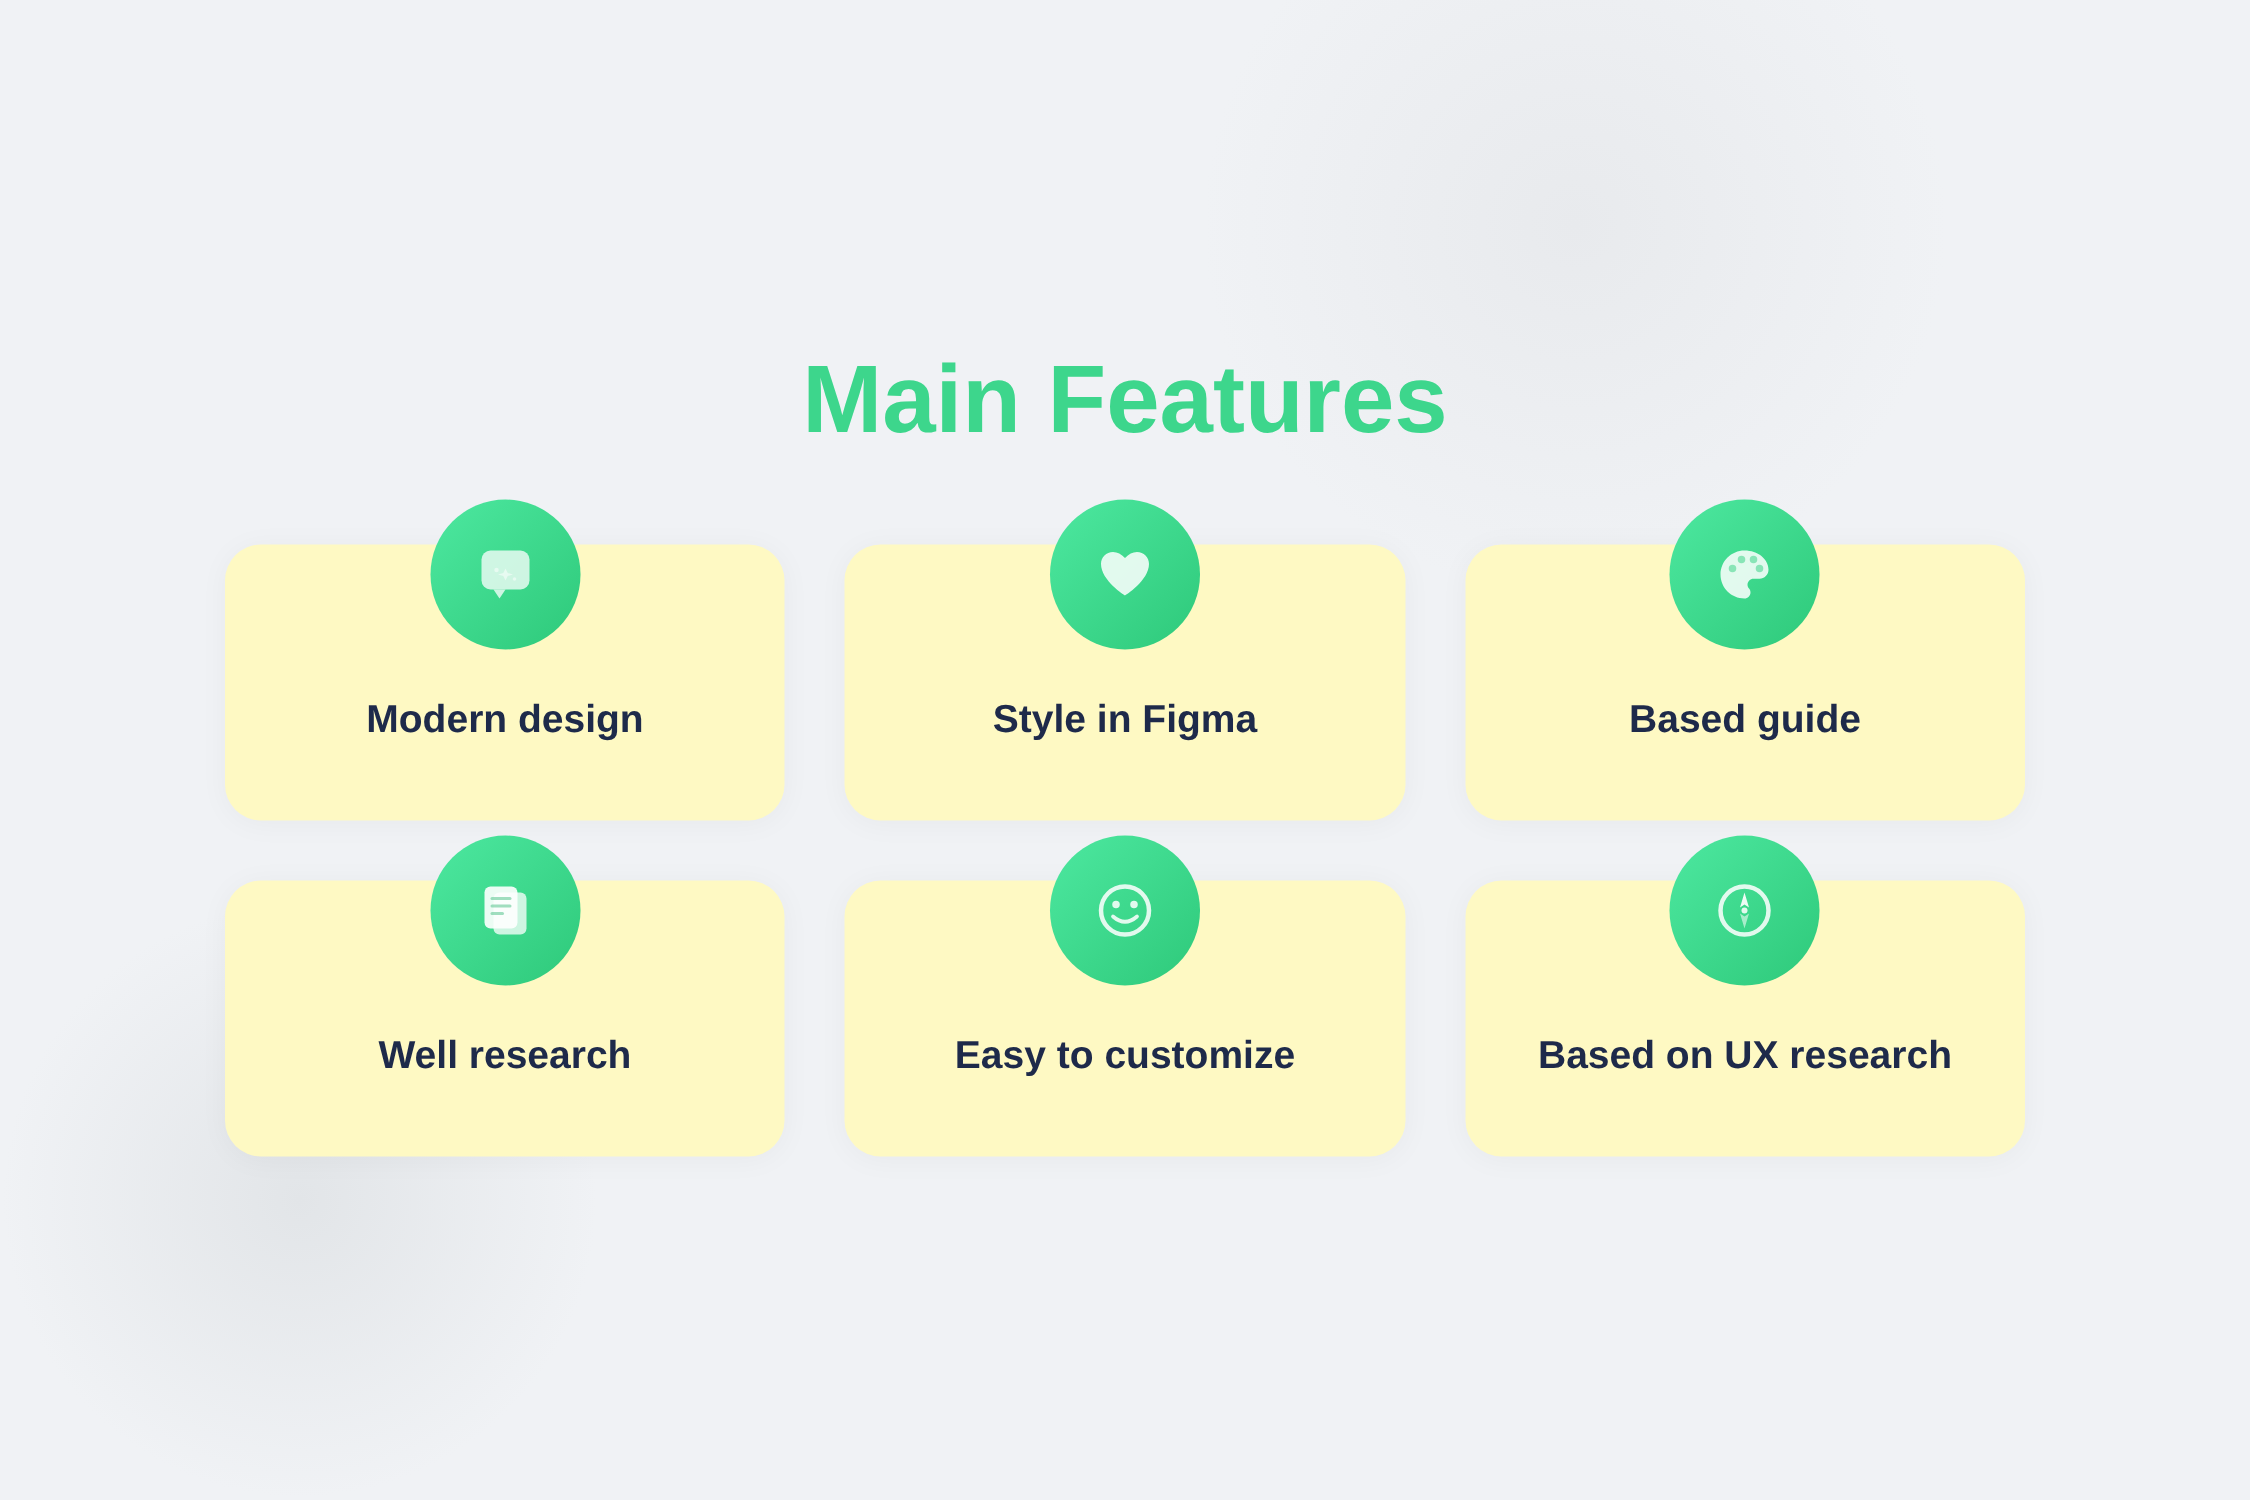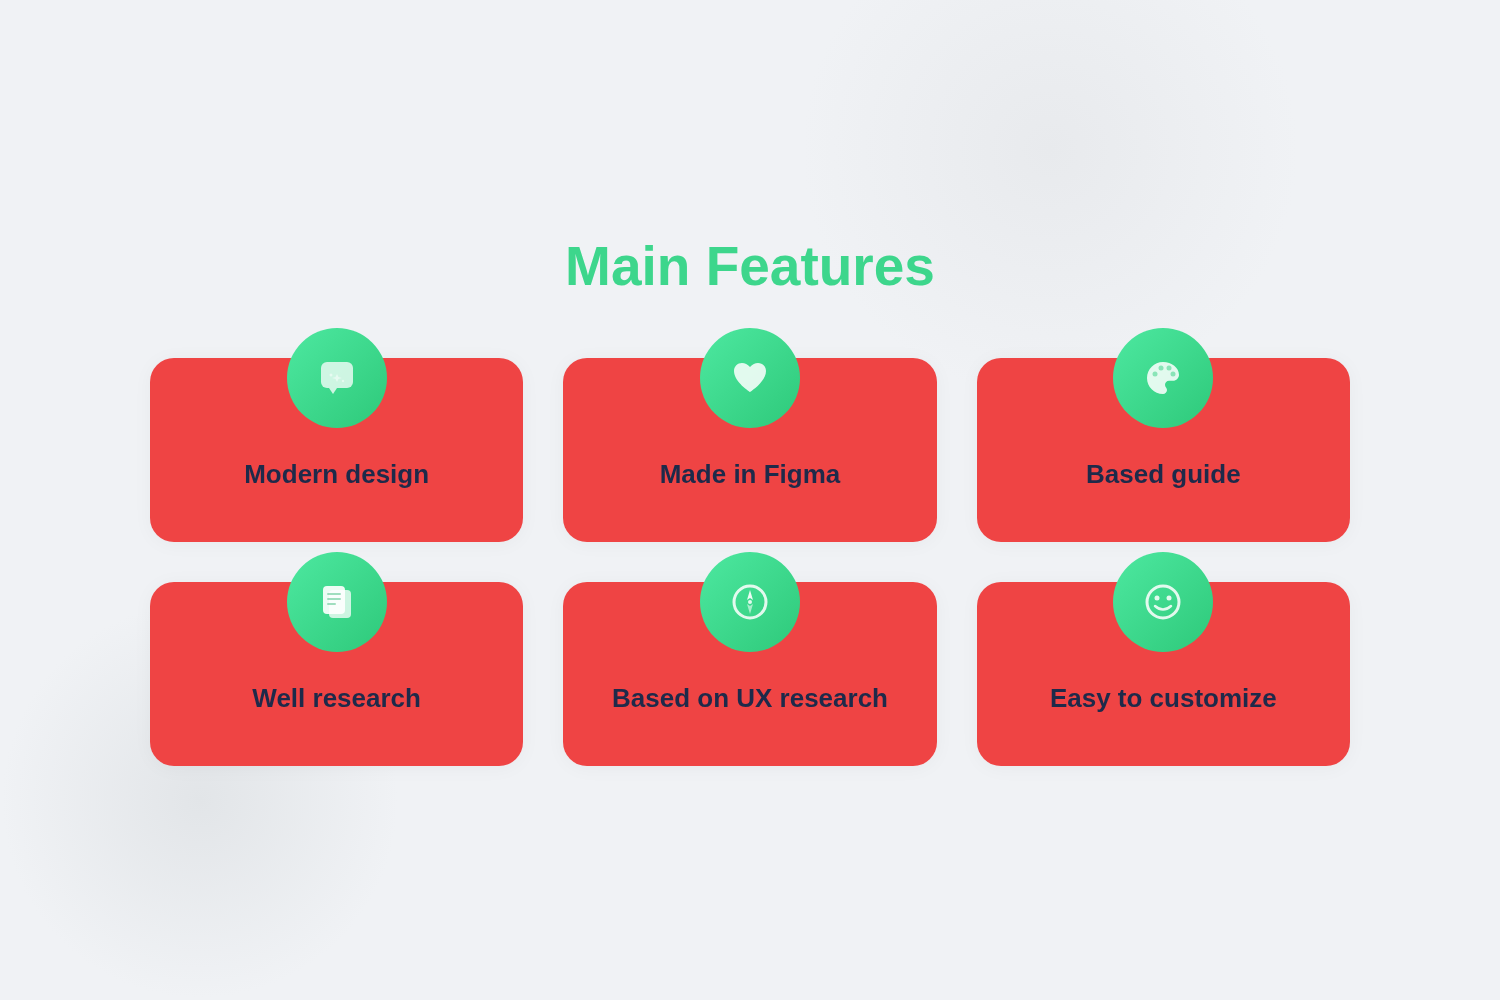--- a/index.html
+++ b/index.html
@@ -49,36 +49,36 @@
       position: relative;
       z-index: 1;
       display: flex;
       flex-direction: column;
       align-items: center;
       gap: 0;
       width: 1200px;
     }
 
     .page-title {
-      font-size: 55px;
+      font-size: 64px;
       font-weight: 700;
       color: #3dd68c;
       margin-bottom: 60px;
       text-align: center;
     }
 
     .features-grid {
       display: grid;
       grid-template-columns: repeat(3, 1fr);
       gap: 40px;
       width: 100%;
     }
 
     .feature-card {
-      background: #ef4444;
+      background: #fef9c3;
       border-radius: 24px;
       padding: 40px 40px 50px 40px;
       display: flex;
       flex-direction: column;
       align-items: center;
       gap: 30px;
       box-shadow: 0 2px 20px rgba(0,0,0,0.04);
       position: relative;
     }
 
@@ -129,21 +129,21 @@
       </div>
       <span class="feature-label">Modern design</span>
     </div>
 
     <div class="feature-card">
       <div class="feature-icon-circle">
         <svg class="feature-icon" viewBox="0 0 48 48" fill="none" xmlns="http://www.w3.org/2000/svg">
           <path d="M24 38 C24 38 8 28 8 17 C8 12.5 11.5 9 16 9 C19 9 21.5 10.5 24 13 C26.5 10.5 29 9 32 9 C36.5 9 40 12.5 40 17 C40 28 24 38 24 38Z" fill="rgba(255,255,255,0.85)"></path>
         </svg>
       </div>
-      <span class="feature-label">Made in Figma</span>
+      <span class="feature-label">Style in Figma</span>
     </div>
 
     <div class="feature-card">
       <div class="feature-icon-circle">
         <svg class="feature-icon" viewBox="0 0 48 48" fill="none" xmlns="http://www.w3.org/2000/svg">
 
           <path d="M24 8 C15.2 8 8 15.2 8 24 C8 32.8 15.2 40 24 40 C26.2 40 28 38.2 28 36 C28 35 27.6 34.1 27 33.4 C26.4 32.7 26 31.8 26 30.8 C26 28.6 27.8 26.8 30 26.8 L34 26.8 C37.3 26.8 40 24.1 40 20.8 C40 13.7 32.8 8 24 8Z" fill="rgba(255,255,255,0.85)"></path>
           <circle cx="16" cy="20" r="2.5" fill="rgba(100,220,160,0.7)"></circle>
           <circle cx="22" cy="14" r="2.5" fill="rgba(100,220,160,0.7)"></circle>
           <circle cx="30" cy="14" r="2.5" fill="rgba(100,220,160,0.7)"></circle>
@@ -164,34 +164,34 @@
           <line x1="15" y1="26" x2="22" y2="26" stroke="rgba(100,200,150,0.6)" stroke-width="2" stroke-linecap="round"></line>
         </svg>
       </div>
       <span class="feature-label">Well research</span>
     </div>
 
     <div class="feature-card">
       <div class="feature-icon-circle">
         <svg class="feature-icon" viewBox="0 0 48 48" fill="none" xmlns="http://www.w3.org/2000/svg">
           <circle cx="24" cy="24" r="16" stroke="rgba(255,255,255,0.85)" stroke-width="3" fill="none"></circle>
+          <circle cx="18" cy="20" r="2.5" fill="rgba(255,255,255,0.85)"></circle>
+          <circle cx="30" cy="20" r="2.5" fill="rgba(255,255,255,0.85)"></circle>
+          <path d="M16 28 Q24 35 32 28" stroke="rgba(255,255,255,0.85)" stroke-width="2.5" stroke-linecap="round" fill="none"></path>
+        </svg>
+      </div>
+      <span class="feature-label">Easy to customize</span>
+    </div>
+
+    <div class="feature-card">
+      <div class="feature-icon-circle">
+        <svg class="feature-icon" viewBox="0 0 48 48" fill="none" xmlns="http://www.w3.org/2000/svg">
+          <circle cx="24" cy="24" r="16" stroke="rgba(255,255,255,0.85)" stroke-width="3" fill="none"></circle>
           <circle cx="24" cy="24" r="2" fill="rgba(255,255,255,0.85)"></circle>
           <polygon points="24,12 27,22 24,20 21,22" fill="rgba(255,255,255,0.9)"></polygon>
           <polygon points="24,36 21,26 24,28 27,26" fill="rgba(255,255,255,0.55)"></polygon>
         </svg>
       </div>
       <span class="feature-label">Based on UX research</span>
     </div>
 
-    <div class="feature-card">
-      <div class="feature-icon-circle">
-        <svg class="feature-icon" viewBox="0 0 48 48" fill="none" xmlns="http://www.w3.org/2000/svg">
-          <circle cx="24" cy="24" r="16" stroke="rgba(255,255,255,0.85)" stroke-width="3" fill="none"></circle>
-          <circle cx="18" cy="20" r="2.5" fill="rgba(255,255,255,0.85)"></circle>
-          <circle cx="30" cy="20" r="2.5" fill="rgba(255,255,255,0.85)"></circle>
-          <path d="M16 28 Q24 35 32 28" stroke="rgba(255,255,255,0.85)" stroke-width="2.5" stroke-linecap="round" fill="none"></path>
-        </svg>
-      </div>
-      <span class="feature-label">Easy to customize</span>
-    </div>
-
   </div>
 </div>
 
 </body></html>

